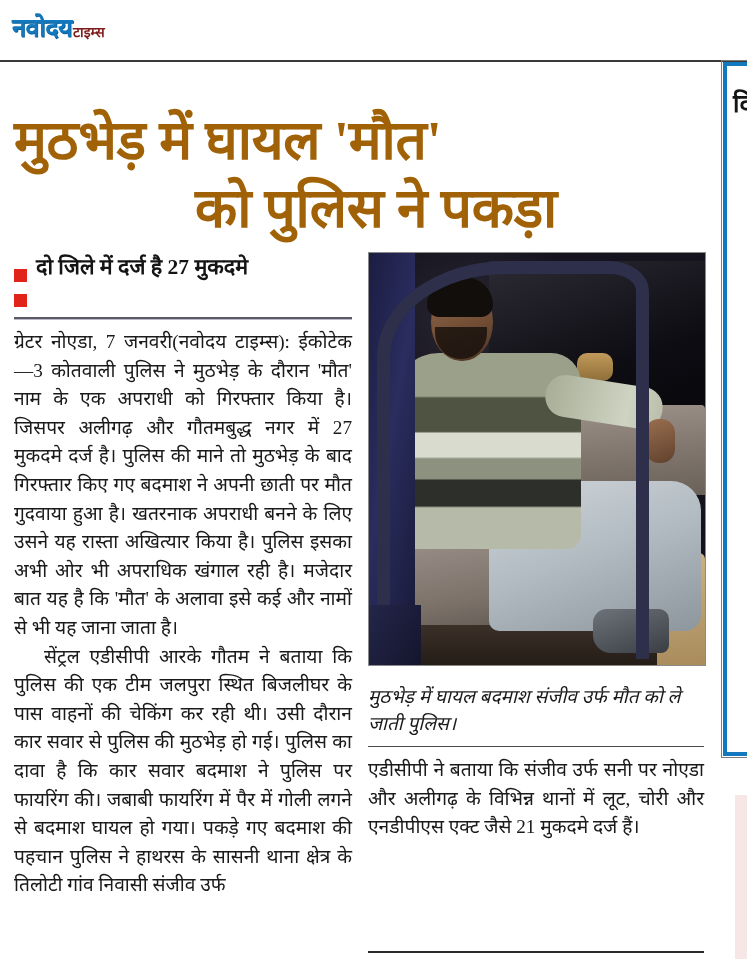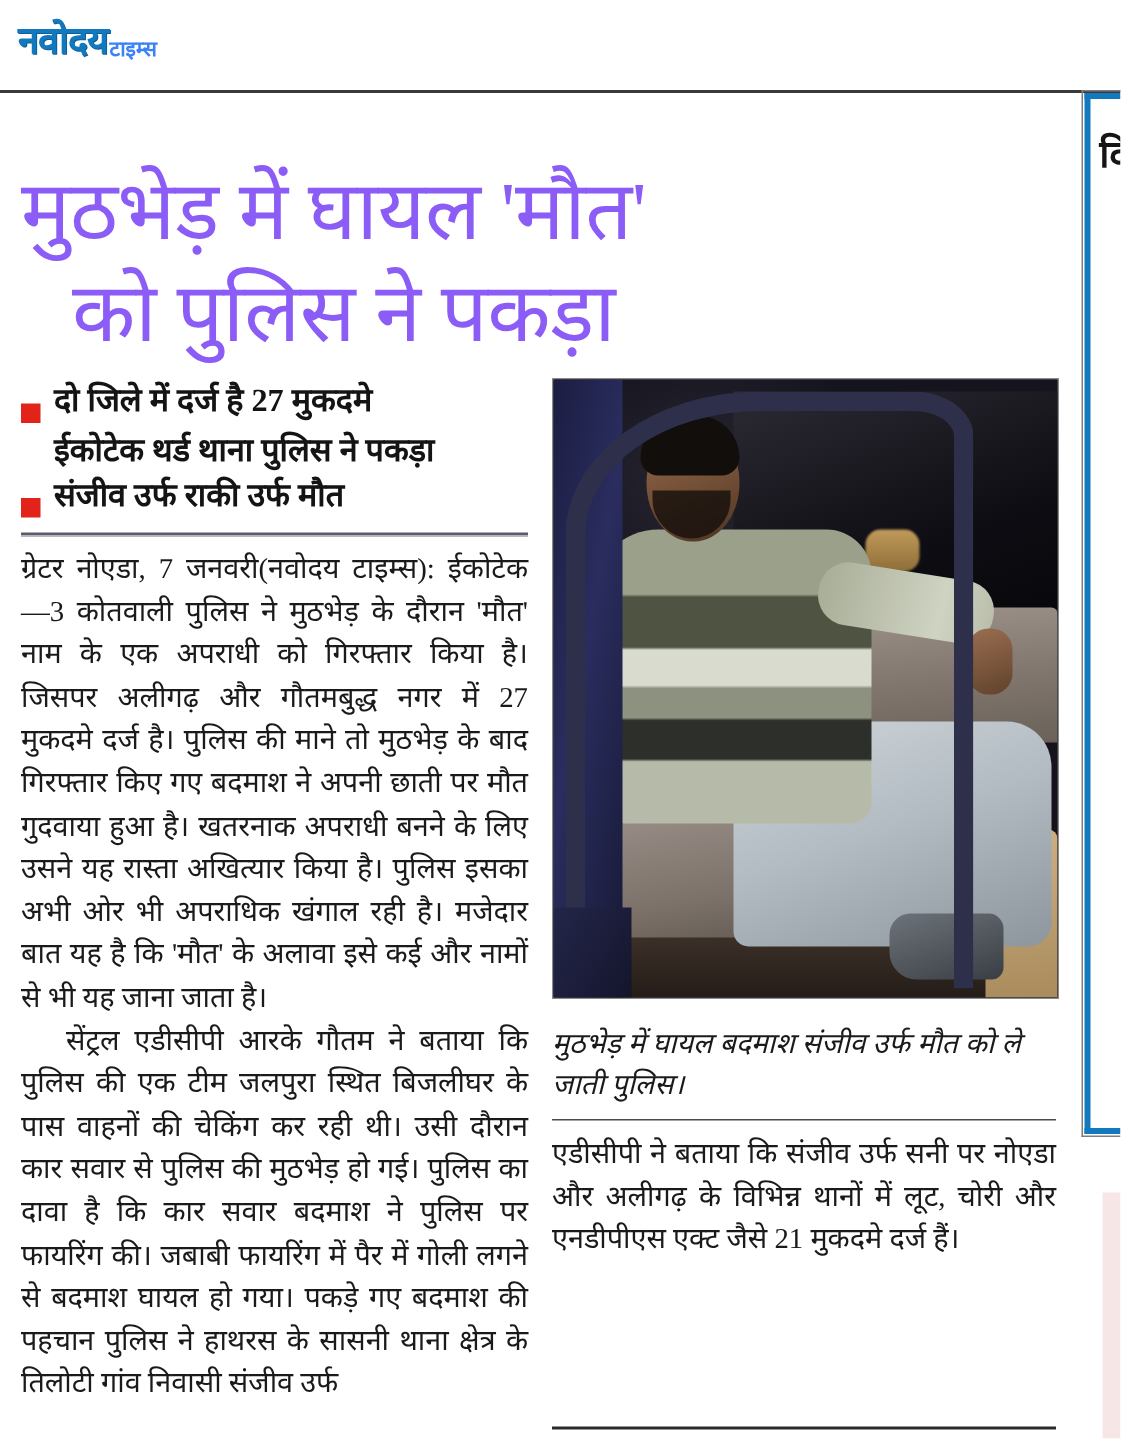--- a/index.html
+++ b/index.html
@@ -37,21 +37,21 @@
     line-height: 26px;
     color: #1279bf;
     letter-spacing: -0.5px;
     text-shadow: 0.7px 0.7px 0 #0d5e96;
   }
   .logo-sub {
     font-family: "Liberation Sans", sans-serif;
     font-weight: bold;
     font-size: 14px;
     line-height: 16px;
-    color: #3b82f6;
+    color: #7f1d1d;
     margin-left: 1px;
   }
   #edition-block {
     position: absolute;
     left: 163px; top: 8px;
     font-family: "Liberation Sans", sans-serif;
     font-weight: bold;
     font-size: 15.5px;
     line-height: 21px;
     color: #000000;
@@ -63,31 +63,31 @@
     width: 747px; height: 2px;
     background: #3a3a3a;
   }
 
   
   #headline {
     position: absolute;
     left: 14px; top: 70px;
     width: 690px;
     font-family: "Liberation Serif", serif;
-    font-weight: normal;
+    font-weight: bold;
     font-size: 55px;
     line-height: 68px;
-    color: #8b5cf6;
+    color: #a16207;
     letter-spacing: -0.3px;
   }
   #headline .hl-line {
     display: block;
     white-space: nowrap;
   }
-  #headline .hl-line.l2 { padding-left: 34px; }
+  #headline .hl-line.l2 { padding-left: 34px; text-align: center; }
 
   
   #col-left {
     position: absolute;
     left: 14px; top: 252px;
     width: 338px;
   }
   #col-right {
     position: absolute;
     left: 368px; top: 252px;
@@ -364,24 +364,20 @@
 
 <div id="col-left">
 
   <div class="bullet-list">
     <div class="bullet-row">
       <span class="bullet-sq"></span>
       <span class="bullet-text">दो जिले में दर्ज है 27 मुकदमे</span>
     </div>
     <div class="bullet-row">
       <span class="bullet-sq"></span>
-      <span class="bullet-text">
-        <span>ईकोटेक थर्ड थाना पुलिस ने पकड़ा</span>
-        <span class="cont">संजीव उर्फ राकी उर्फ मौत</span>
-      </span>
     </div>
   </div>
 
   <div class="rule-thick"></div>
 
   <div class="article">
     <p>ग्रेटर नोएडा, 7 जनवरी(नवोदय टाइम्स): ईकोटेक—3 कोतवाली पुलिस ने मुठभेड़ के दौरान 'मौत' नाम के एक अपराधी को गिरफ्तार किया है। जिसपर अलीगढ़ और गौतमबुद्ध नगर में 27 मुकदमे दर्ज है। पुलिस की माने तो मुठभेड़ के बाद गिरफ्तार किए गए बदमाश ने अपनी छाती पर मौत गुदवाया हुआ है। खतरनाक अपराधी बनने के लिए उसने यह रास्ता अखित्यार किया है। पुलिस इसका अभी ओर भी अपराधिक खंगाल रही है। मजेदार बात यह है कि 'मौत' के अलावा इसे कई और नामों से भी यह जाना जाता है।</p>
     <p>सेंट्रल एडीसीपी आरके गौतम ने बताया कि पुलिस की एक टीम जलपुरा स्थित बिजलीघर के पास वाहनों की चेकिंग कर रही थी। उसी दौरान कार सवार से पुलिस की मुठभेड़ हो गई। पुलिस का दावा है कि कार सवार बदमाश ने पुलिस पर फायरिंग की। जबाबी फायरिंग में पैर में गोली लगने से बदमाश घायल हो गया। पकड़े गए बदमाश की पहचान पुलिस ने हाथरस के सासनी थाना क्षेत्र के तिलोटी गांव निवासी संजीव उर्फ</p>
   </div>
 </div>

